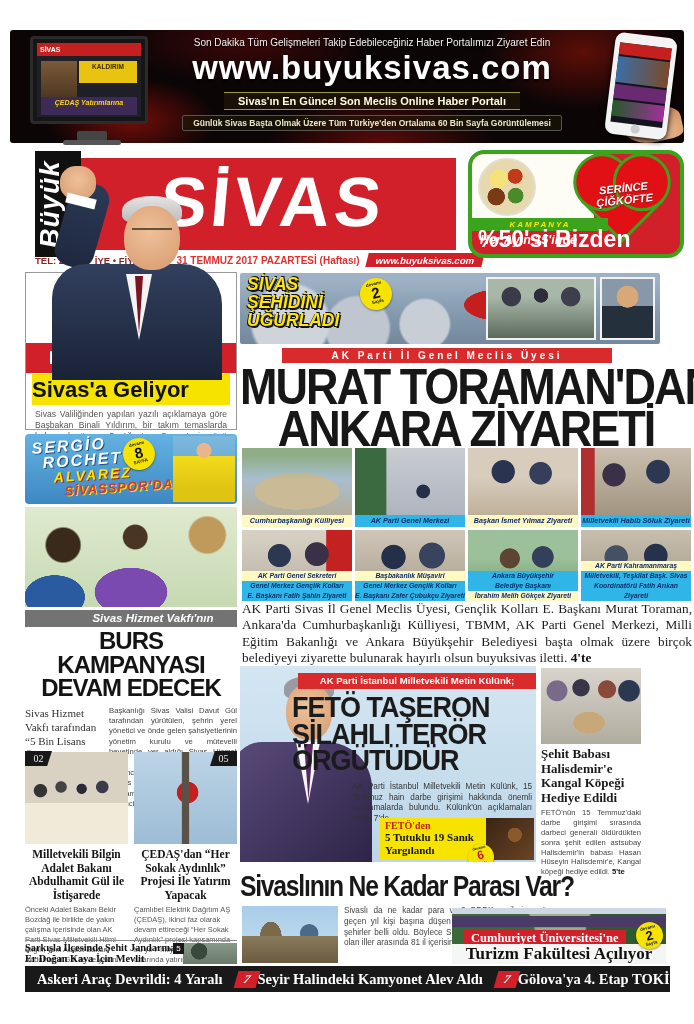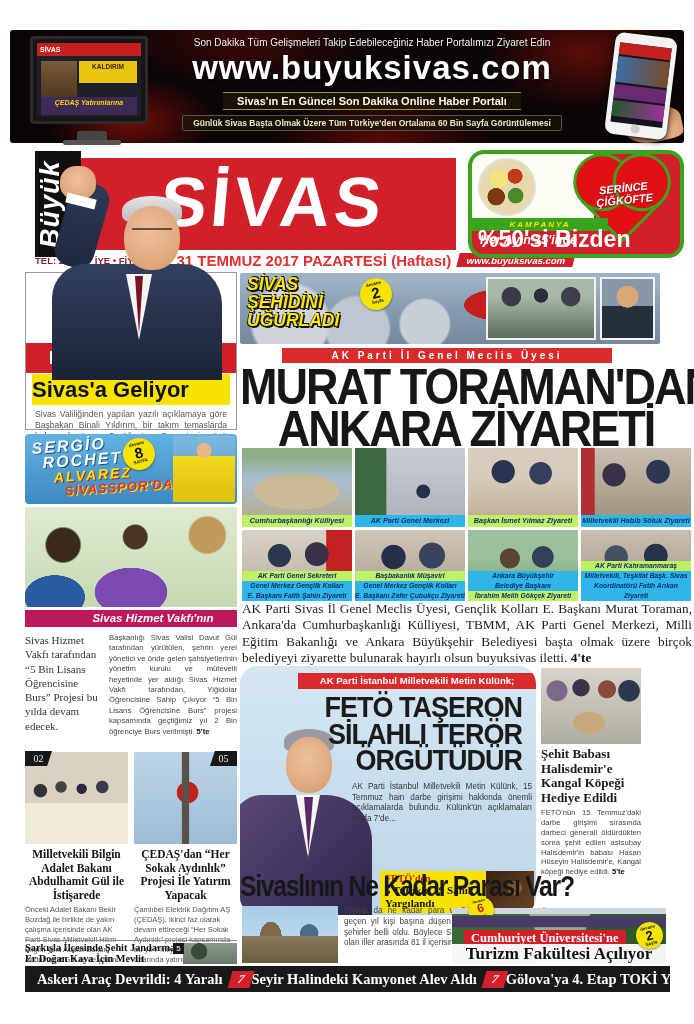--- a/index.html
+++ b/index.html
@@ -41,21 +41,21 @@
 
   
   .logo-box { position:absolute; left:35px; top:158px; width:421px; height:92px; background:#d1202a; }
   .logo-vertical { position:absolute; left:0; top:-7px; width:46px; height:106px; background:#101010;
     color:#fff; font-weight:900; font-style:italic; font-size:27px;
     writing-mode:vertical-rl; transform:rotate(180deg); text-align:center; letter-spacing:1px; }
   .logo-text { position:absolute; left:58px; top:0; right:4px; height:92px; color:#fff;
     font-size:70px; font-weight:900; line-height:88px; letter-spacing:4px; transform:skewX(-5deg); text-align:center; }
   .info-line { position:absolute; left:35px; top:252px; width:421px; height:16px; display:flex; align-items:center; gap:7px; white-space:nowrap; }
   .info-tel, .info-price { font-size:9.5px; font-weight:900; color:#8c1f1f; }
-  .info-date { font-size:15px; font-weight:900; color:#e03030; }
+  .info-date { font-size:10px; font-weight:900; color:#e03030; }
   .site-tag { margin-left:auto; background:#d1202a; color:#fff; font-size:9.5px; font-weight:900; padding:1.5px 9px; transform:skewX(-14deg); }
 
   
   .pm-photo { position:absolute; left:42px; top:166px; width:192px; height:214px; z-index:6; pointer-events:none; }
   .pm-suit { position:absolute; left:10px; bottom:0; width:170px; height:116px; background:linear-gradient(#32405e,#1a2236); border-radius:34px 40px 0 0; }
   .pm-shirt { position:absolute; left:84px; bottom:40px; width:26px; height:66px; background:#f4f4f4; clip-path:polygon(50% 100%,0 0,100% 0); }
   .pm-tie { position:absolute; left:93px; bottom:46px; width:8px; height:58px; background:#7a1420; clip-path:polygon(50% 100%,0 0,100% 0); }
   .pm-head { position:absolute; left:82px; top:40px; width:56px; height:64px; background:radial-gradient(circle at 45% 40%, #efc09a, #d79a6e); border-radius:48% 48% 46% 46%; }
   .pm-hair { position:absolute; left:80px; top:30px; width:60px; height:28px; background:linear-gradient(#e4e4e4,#b9b9b9); border-radius:50% 50% 30% 30%; }
   .pm-glasses { position:absolute; left:90px; top:62px; width:40px; height:8px; border-top:2px solid #66503c; }
@@ -102,21 +102,21 @@
   .students-photo { position:absolute; left:25px; top:507px; width:212px; height:100px;
     background:
       radial-gradient(circle at 18% 38%, #3a2a1c 9%, transparent 10%),
       radial-gradient(circle at 52% 30%, #4a3424 9%, transparent 10%),
       radial-gradient(circle at 86% 28%, #c09a5a 9%, transparent 10%),
       radial-gradient(ellipse 60px 40px at 50% 85%, #7a4ab0 60%, transparent 61%),
       radial-gradient(ellipse 50px 36px at 14% 90%, #2a5aa0 60%, transparent 61%),
       linear-gradient(#dfeacf,#c6d9b2); }
 
   .burs { position:absolute; left:25px; top:610px; width:212px; }
-  .burs-kicker { height:17px; background:#be185d; color:#fff; font-size:11.5px; font-weight:bold; font-style:italic; text-align:center; line-height:17px;padding-left:44px; }
+  .burs-kicker { height:17px; background:#737373; color:#fff; font-size:11.5px; font-weight:bold; font-style:italic; text-align:center; line-height:17px;padding-left:44px; }
   .burs-title { margin-top:2px; text-align:center; font-size:24px; font-weight:900; letter-spacing:-1px; line-height:0.98; color:#141414; }
   .burs-cols { display:flex; gap:6px; margin-top:6px; }
   .burs-intro { width:78px; font-family:"Liberation Serif", serif; font-size:11px; line-height:1.3; color:#333; }
   .burs-body { flex:1; font-size:7.7px; line-height:1.35; color:#444; text-align:justify; }
   .pgref { font-weight:900; color:#111; }
 
   .news-boxes { position:absolute; left:25px; top:752px; width:212px; height:186px; display:flex; gap:6px; }
   .nbox { position:relative; flex:1; }
   .nbox-num { position:absolute; top:-1px; width:27px; height:15px; background:#181818; color:#eee; font-family:"Liberation Serif", serif; font-size:10px; text-align:center; line-height:15px; z-index:2; }
   .num-left { left:0; clip-path:polygon(0 0,100% 0,82% 100%,0 100%); }
@@ -157,42 +157,42 @@
 
   .murat-grid { position:absolute; left:242px; top:448px; width:450px; }
   .mg-row { display:flex; gap:3px; }
   .mg-row + .mg-row { margin-top:3px; }
   .mg-cell { position:relative; width:110px; overflow:hidden; }
   .mg-r1 { height:79px; } .mg-r2 { height:71px; }
   .mg-photo { position:absolute; inset:0; }
   .mg-cap1 { position:absolute; left:0; right:0; bottom:0; height:12px; font-size:7.2px; font-weight:bold; font-style:italic; text-align:center; line-height:12px; color:#0e2a6e; }
   .mg-cap3 { position:absolute; left:0; right:0; bottom:0; }
   .mg-capline { display:block; font-size:6.8px; font-weight:bold; font-style:italic; text-align:center; line-height:10px; color:#0e2a6e; }
-  .cap-yellow { background:#bef264; }
+  .cap-yellow { background:#fef9c3; }
   .cap-cyan { background:#2fb5e8; color:#08306e; }
   .ph-kulliye { background: linear-gradient(180deg,#8fae86 10%, transparent 40%), radial-gradient(ellipse 70px 30px at 50% 55%, #caba96 60%, transparent 61%), linear-gradient(#a8c0d4 35%, #b9a886); }
   .ph-akparti { background: linear-gradient(90deg,#3c6a40 0 28%, transparent 29%), radial-gradient(circle at 62% 55%, #24304a 8%, transparent 9%), linear-gradient(#c9ccd2,#aab0ba); }
   .ph-ismet { background: radial-gradient(circle at 32% 30%, #2a3450 12%, transparent 13%), radial-gradient(circle at 66% 32%, #353f5c 12%, transparent 13%), linear-gradient(180deg,#d8cdbd 35%, #b8a88e); }
   .ph-habib { background: radial-gradient(circle at 30% 34%, #3a3048 12%, transparent 13%), radial-gradient(circle at 70% 30%, #2c3852 12%, transparent 13%), linear-gradient(90deg,#b03030 0 12%, transparent 13%), linear-gradient(#cabfae,#9a8e7a); }
   .ph-fatih { background: radial-gradient(circle at 34% 36%, #2c3852 13%, transparent 14%), radial-gradient(circle at 68% 34%, #3a3048 13%, transparent 14%), linear-gradient(90deg, transparent 76%, #c42222 77%), linear-gradient(#d8d2c6,#b8b0a0); }
   .ph-zafer { background: radial-gradient(circle at 35% 38%, #24304a 14%, transparent 15%), radial-gradient(circle at 70% 36%, #38445e 14%, transparent 15%), linear-gradient(#cfc6b8,#a89e8c); }
   .ph-gokcek { background: radial-gradient(circle at 38% 40%, #5a4632 12%, transparent 13%), radial-gradient(circle at 68% 38%, #32405a 12%, transparent 13%), linear-gradient(#9cc09a 40%, #6a9a6a); }
   .ph-arikan { background: radial-gradient(circle at 32% 38%, #445064 13%, transparent 14%), radial-gradient(circle at 68% 36%, #26324c 13%, transparent 14%), linear-gradient(#c8beae,#a09682); }
 
   .murat-body { position:absolute; left:242px; top:601px; width:450px; font-family:"Liberation Serif", serif; font-size:13.3px; line-height:1.24; text-align:justify; color:#1e1e1e; }
 
-  .feto-block { position:absolute; left:240px; top:666px; width:296px; height:249px; background:linear-gradient(#d4e6f2,#bcd6e8); overflow:hidden;border-radius:18px; }
+  .feto-block { position:absolute; left:240px; top:666px; width:296px; height:196px; background:linear-gradient(#d4e6f2,#bcd6e8); overflow:hidden; }
   .feto-man { position:absolute; left:0; bottom:0; width:132px; height:196px; }
   .fm-suit { position:absolute; left:-8px; bottom:0; width:140px; height:120px; background:linear-gradient(135deg,#5a4a7a,#2e2448); border-radius:30px 46px 0 0; }
   .fm-shirt { position:absolute; left:56px; bottom:58px; width:24px; height:62px; background:#f6f6f6; clip-path:polygon(50% 100%,0 0,100% 0); }
   .fm-tie { position:absolute; left:64px; bottom:62px; width:9px; height:56px; background:#5a2a66; clip-path:polygon(50% 100%,0 0,100% 0); }
   .fm-head { position:absolute; left:46px; top:18px; width:46px; height:56px; background:radial-gradient(circle at 45% 40%, #eec29c, #d49a6e); border-radius:46%; }
   .fm-hair { position:absolute; left:44px; top:10px; width:50px; height:24px; background:#9a9aa2; border-radius:50% 50% 30% 30%; }
   .feto-kicker { position:absolute; left:58px; top:7px; right:0; height:16px; background:#d92b2b; color:#fff; font-size:9.6px; font-weight:900; text-align:center; line-height:16px; white-space:nowrap; }
-  .feto-title { position:absolute; right:14px; top:27px; width:242px; text-align:right; font-weight:900; color:#1b1b1b; }
+  .feto-title { position:absolute; right:2px; top:27px; width:242px; text-align:left; font-weight:900; color:#1b1b1b; }
   .ft-line { font-size:27px; letter-spacing:-1px; line-height:0.99; transform:scale(1,1.08); transform-origin:center top; white-space:nowrap; }
   .feto-body { position:absolute; right:4px; top:116px; width:180px; font-size:8.2px; line-height:1.3; color:#333; text-align:justify; }
   .feto-yellow { position:absolute; right:2px; bottom:2px; width:154px; height:42px; background:#f6e400; padding:2px 5px; }
   .fy-l1 { font-family:"Liberation Serif", serif; font-weight:bold; color:#c41e1e; font-size:10px; }
   .fy-l2, .fy-l3 { font-family:"Liberation Serif", serif; font-weight:bold; color:#141414; font-size:11px; line-height:1.15; }
   .fy-gavel { position:absolute; right:0; top:0; width:48px; height:42px; background:radial-gradient(circle at 60% 40%, #8a5a2a 18%, transparent 19%), linear-gradient(135deg,#3a2414,#6a4424); }
   .fy-badge { left:88px; top:26px; width:26px; height:26px; }
   .fy-badge .badge-num { font-size:12px; line-height:10px; color:#c41e1e; }
   .fy-badge .badge-pre, .fy-badge .badge-suf { font-size:3.8px; margin-top:2px; }
 
@@ -224,21 +224,21 @@
     background: linear-gradient(180deg,#cfd8e2 0 10%, transparent 11%),
     linear-gradient(180deg, transparent 14%, #4a3a66 15%, #4a3a66 34%, transparent 35%),
     radial-gradient(circle at 12% 60%, #3a6a3a 30%, transparent 31%), radial-gradient(circle at 90% 55%, #2e5a2e 30%, transparent 31%),
     linear-gradient(#9ab890,#7aa078); }
   .turizm-kicker { position:absolute; left:12px; top:22px; background:#d1202a; color:#fff; font-family:"Liberation Serif", serif; font-weight:bold; font-size:12.5px; padding:1px 7px; }
   .turizm-title { position:absolute; left:0; right:0; bottom:0; background:rgba(255,255,255,.95); color:#111; font-family:"Liberation Serif", serif; font-weight:bold; font-size:17px; text-align:center; line-height:20px; }
   .turizm-badge { right:3px; top:14px; width:27px; height:27px; }
   .turizm-badge .badge-num { font-size:13px; line-height:11px; }
 
   .bottom-bar { position:absolute; left:25px; top:966px; width:645px; height:26px; background:#191919; display:flex; align-items:center; justify-content:space-between; padding:0 12px; }
-  .bb-item { display:flex; align-items:center; gap:7px; }
+  .bb-item { display:flex; align-items:center; gap:13px; }
   .bb-text { color:#fff; font-family:"Liberation Serif", serif; font-weight:bold; font-size:14.5px; white-space:nowrap; }
   .bb-page { background:#d1202a; color:#fff; font-family:"Liberation Serif", serif; font-style:italic; font-size:12px; font-weight:bold; padding:1px 8px; transform:skewX(-16deg); }
 </style>
 </head>
 <body>
 
 <div class="page">
 
   <div class="top-banner">
     <div class="monitor">
@@ -247,21 +247,21 @@
         <div class="mon-mid"></div>
         <div class="mon-yellow">KALDIRIM</div>
         <div class="mon-purple">ÇEDAŞ Yatırımlarına</div>
       </div>
       <div class="mon-stand"></div>
       <div class="mon-base"></div>
     </div>
     <div class="tb-center">
       <div class="tb-line1">Son Dakika Tüm Gelişmeleri Takip Edebileceğiniz Haber Portalımızı Ziyaret Edin</div>
       <div class="tb-url">www.buyuksivas.com</div>
-      <div><span class="tb-line2">Sivas'ın En Güncel Son Dakika Online Haber Portalı</span></div>
+      <div><span class="tb-line2">Sivas'ın En Güncel Son Meclis Online Haber Portalı</span></div>
       <div><span class="tb-line3">Günlük Sivas Başta Olmak Üzere Tüm Türkiye'den Ortalama 60 Bin Sayfa Görüntülemesi</span></div>
     </div>
     <div class="hand"></div>
     <div class="phone">
       <div class="p-screen">
         <div class="p-row1"></div>
           <div class="p-row2"></div>
           <div class="p-row3"></div>
           <div class="p-row4"></div>
       </div>
@@ -325,20 +325,24 @@
       <span class="badge-pre">devamı</span>
       <span class="badge-num">8</span>
       <span class="badge-suf">SAYFA</span>
     </div>
   </div>
 
   <div class="students-photo"></div>
 
   <div class="burs">
     <div class="burs-kicker">Sivas Hizmet Vakfı'nın</div>
+    <div class="burs-title">
+      <div>BURS KAMPANYASI</div>
+      <div>DEVAM EDECEK</div>
+    </div>
     <div class="burs-cols">
       <div class="burs-intro">Sivas Hizmet Vakfı tarafından “5 Bin Lisans Öğrencisine Burs” Projesi bu yılda devam edecek.</div>
       <div class="burs-body">
         <span>Başkanlığı Sivas Valisi Davut Gül tarafından yürütülen, şehrin yerel yönetici ve önde gelen şahsiyetlerinin yönetim kurulu ve mütevelli heyetinde yer aldığı Sivas Hizmet Vakfı tarafından, Yiğidolar Öğrencisine Sahip Çıkıyor “5 Bin Lisans Öğrencisine Burs” projesi kapsamında geçtiğimiz yıl 2 Bin öğrenciye Burs verilmişti. </span><span class="pgref">5'te</span>
       </div>
     </div>
   </div>
 
   <div class="news-boxes">
     <div class="nbox">

